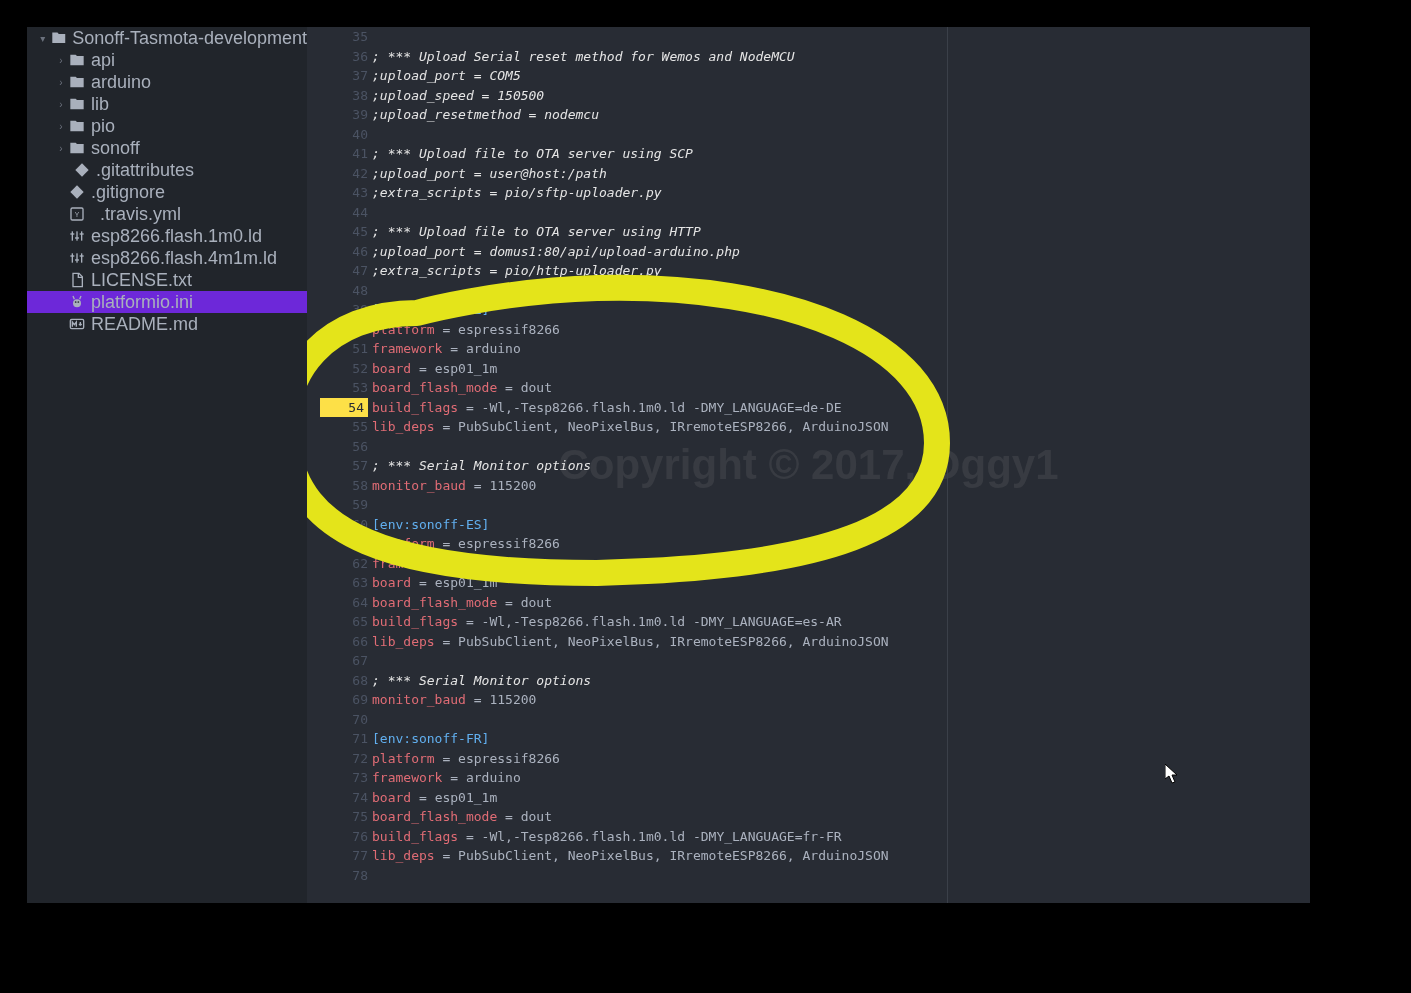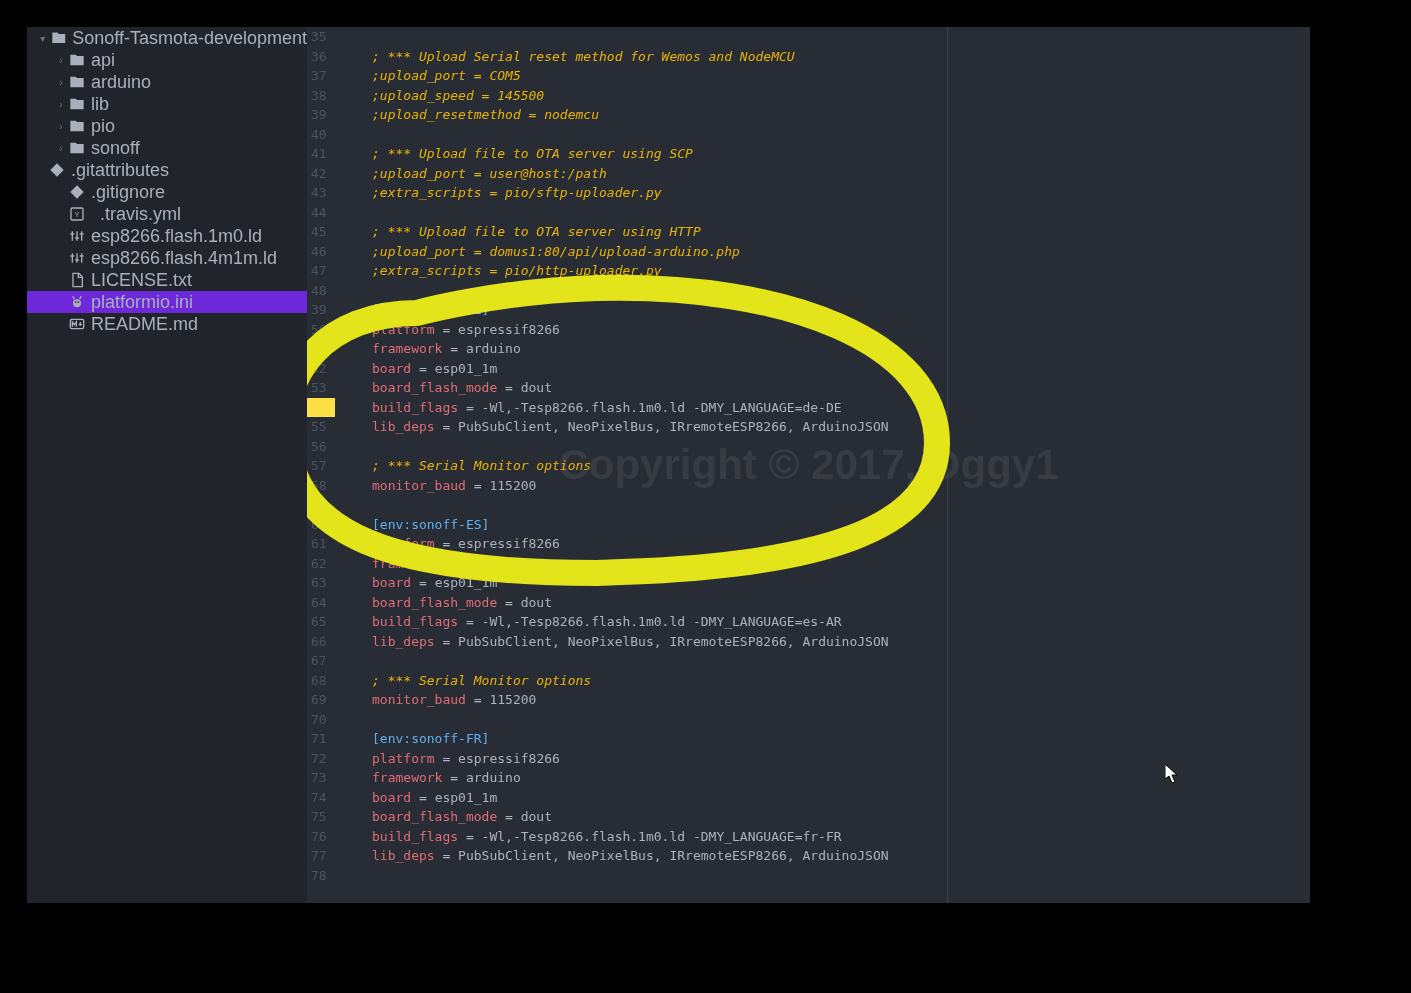--- a/index.html
+++ b/index.html
@@ -7,25 +7,25 @@
   .app { position:absolute; top:27px; left:27px; width:1283px; height:876px; background:#1d2129; display:flex; color:#abb2bf; font-size:13px; }
   
   .sidebar { width:280px; background:#21252b; height:100%; overflow:hidden; user-select:none; }
   .tree-row { display:flex; align-items:center; height:22px; cursor:pointer; white-space:nowrap; }
   .tree-row.selected { background:#6d28d9; }
   .arrow { width:12px; text-align:center; color:#6b717d; font-size:10px; display:inline-block;}
   .ic { width:16px; height:16px; margin:0 6px 0 2px; display:inline-flex; align-items:center; justify-content:center; font-size:12px;}
   .lbl { color:#a9b0bc; font-size:18px; }
   
   .editor { flex:1; background:#282c34; position:relative; height:100%; overflow:hidden; font-family:Consolas,Menlo,monospace; font-size:13px; }
-  .gutter { position:absolute; left:4px; top:0; width:55px; text-align:left; color:#4b5363; padding-right:10px; }
+  .gutter { position:absolute; left:16px; top:0; width:55px; text-align:right; color:#4b5363; padding-right:10px; }
   .lines { position:absolute; left:65px; top:0; right:0; color:#abb2bf; }
   .line { height:19.5px; line-height:19.5px; white-space:pre; }
   .ln   { height:19.5px; line-height:19.5px; }
-  .c-comment { color:#eab308; font-style:italic; }
+  .c-comment { color:#e5e5e5; font-style:italic; }
   .c-section { color:#61afef; }
   .c-key     { color:#e06c75; }
   .c-eq      { color:#abb2bf; }
   .c-val     { color:#abb2bf; }
   .gutter .hl { background:#fde047; color:#282c34; padding:0 4px; margin-left:-24px; display:inline-block; width:48px;}
   .sep { position:absolute; top:0; bottom:0; left:640px; width:1px; background:#3b4049; pointer-events:none;}
   .minimap { position:absolute; right:0; top:0; width:90px; height:100%; background:#282c34; }
   
   .annot { position:absolute; pointer-events:none; z-index:50; }
   .annot svg { width:100%; height:100%; overflow:visible; }
@@ -90,21 +90,21 @@
           <span class="arrow">›</span>
           <span class="ic">
             <svg viewBox="0 0 24 24" fill="#a9b0bc">
               <path d="M10 4H2v16h20V6H12l-2-2z"></path>
             </svg>
           </span>
           <span class="lbl">sonoff</span>
         </div>
       </div>
     <div id="files">
-        <div class="tree-row" style="padding-left: 20px;">
+        <div class="tree-row" style="padding-left: 45px;">
           <span class="ic">
             <svg viewBox="0 0 24 24" fill="#a9b0bc">
               <path d="M12 2 L22 12 L12 22 L2 12 Z"></path>
             </svg>
           </span>
           <span class="lbl">.gitattributes</span>
         </div>
         <div class="tree-row" style="padding-left: 40px;">
           <span class="ic">
             <svg viewBox="0 0 24 24" fill="#a9b0bc">
@@ -225,21 +225,21 @@
         <div class="ln">74</div>
         <div class="ln">75</div>
         <div class="ln">76</div>
         <div class="ln">77</div>
         <div class="ln">78</div>
       </div>
     <div class="lines" id="lines">
         <div class="line">&nbsp;</div>
         <div class="line"><span class="c-comment">; *** Upload Serial reset method for Wemos and NodeMCU</span></div>
         <div class="line"><span class="c-comment">;upload_port = COM5</span></div>
-        <div class="line"><span class="c-comment">;upload_speed = 145500</span></div>
+        <div class="line"><span class="c-comment">;upload_speed = 150500</span></div>
         <div class="line"><span class="c-comment">;upload_resetmethod = nodemcu</span></div>
         <div class="line">&nbsp;</div>
         <div class="line"><span class="c-comment">; *** Upload file to OTA server using SCP</span></div>
         <div class="line"><span class="c-comment">;upload_port = user@host:/path</span></div>
         <div class="line"><span class="c-comment">;extra_scripts = pio/sftp-uploader.py</span></div>
         <div class="line">&nbsp;</div>
         <div class="line"><span class="c-comment">; *** Upload file to OTA server using HTTP</span></div>
         <div class="line"><span class="c-comment">;upload_port = domus1:80/api/upload-arduino.php</span></div>
         <div class="line"><span class="c-comment">;extra_scripts = pio/http-uploader.py</span></div>
         <div class="line">&nbsp;</div>

